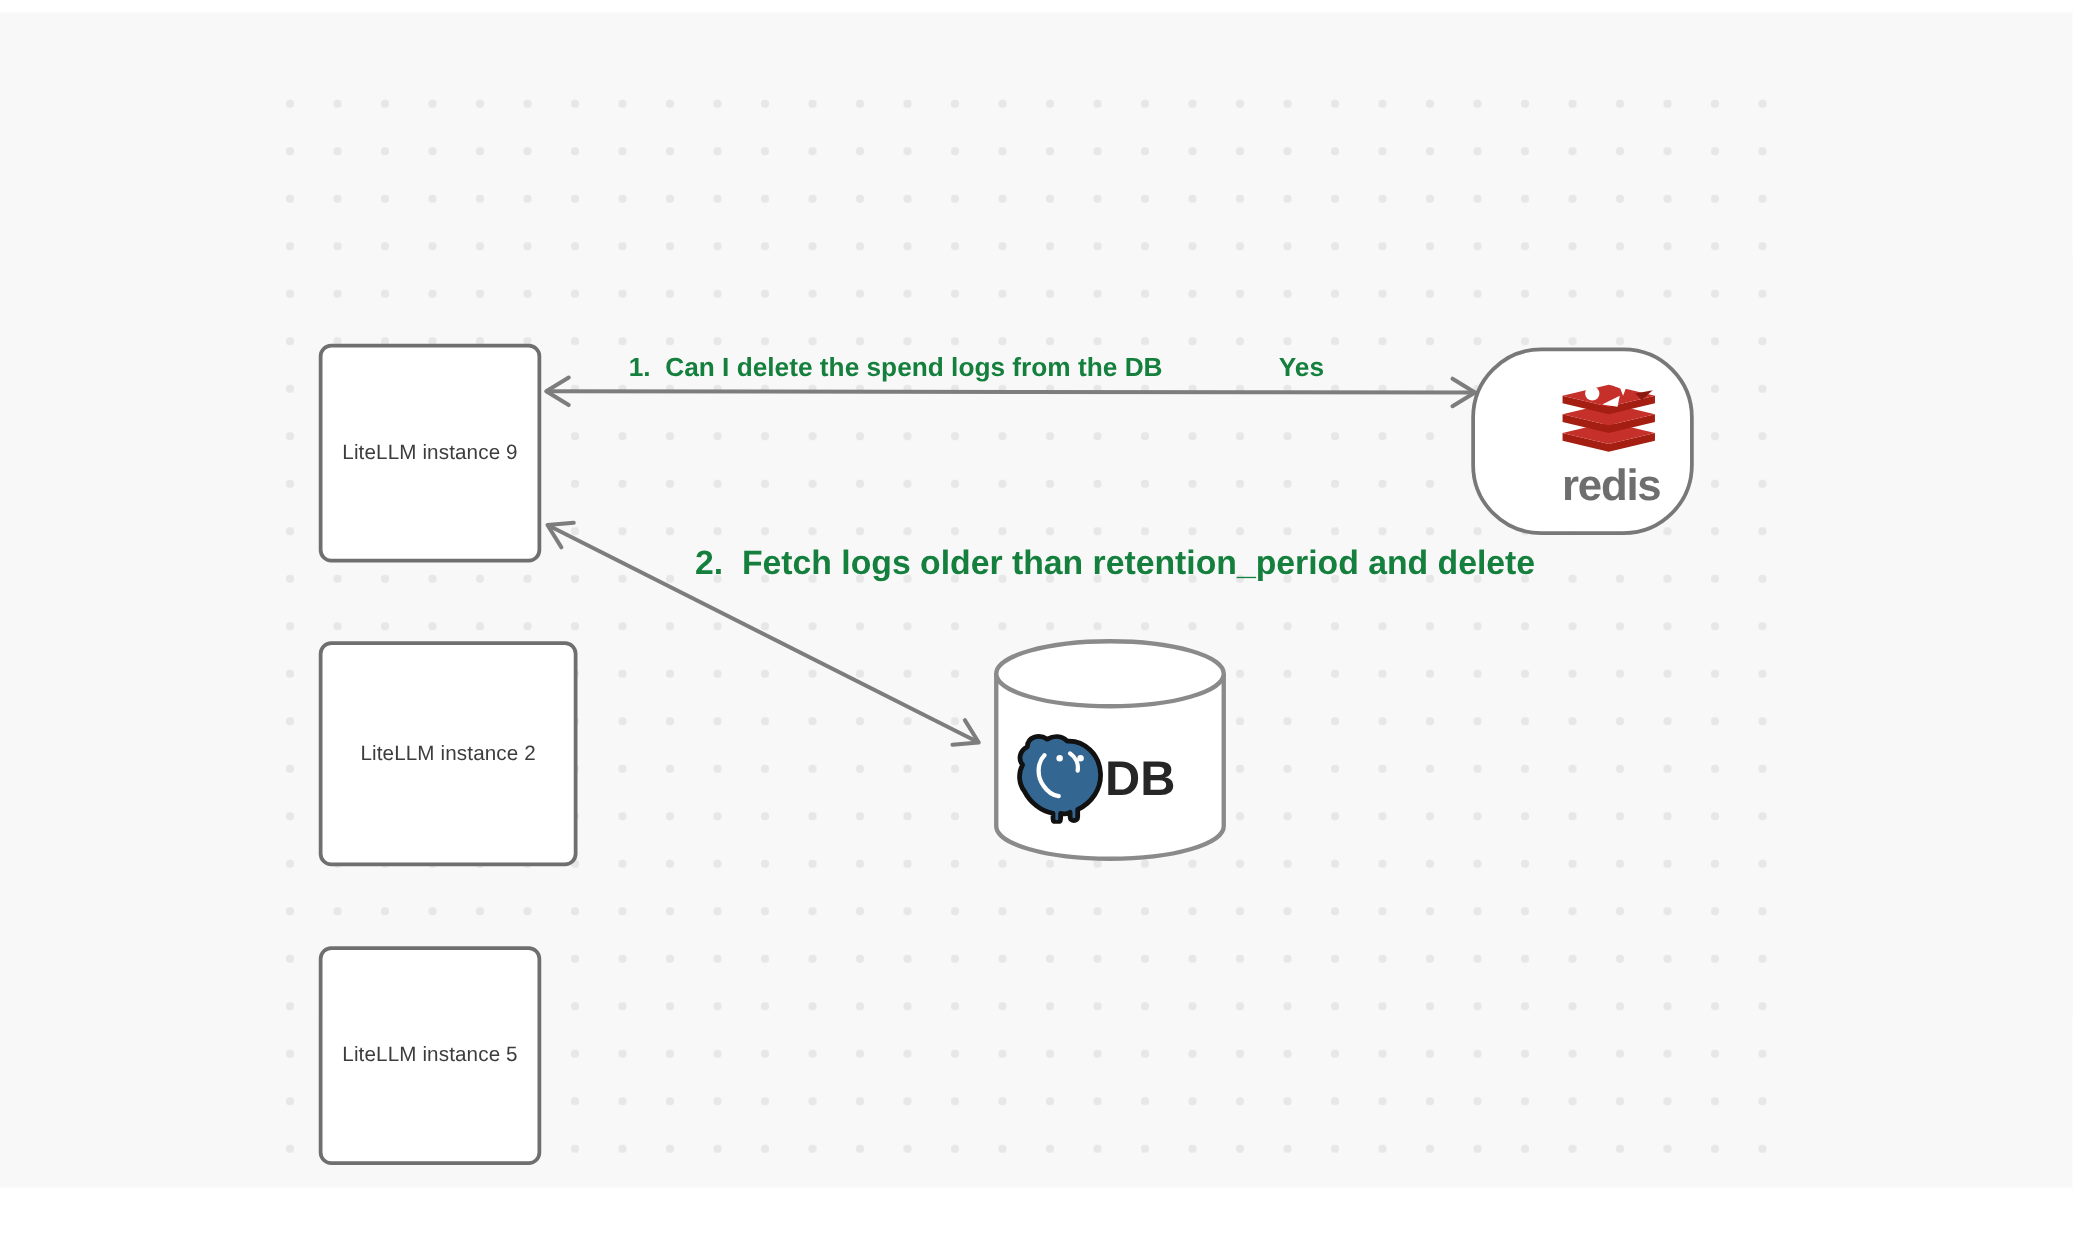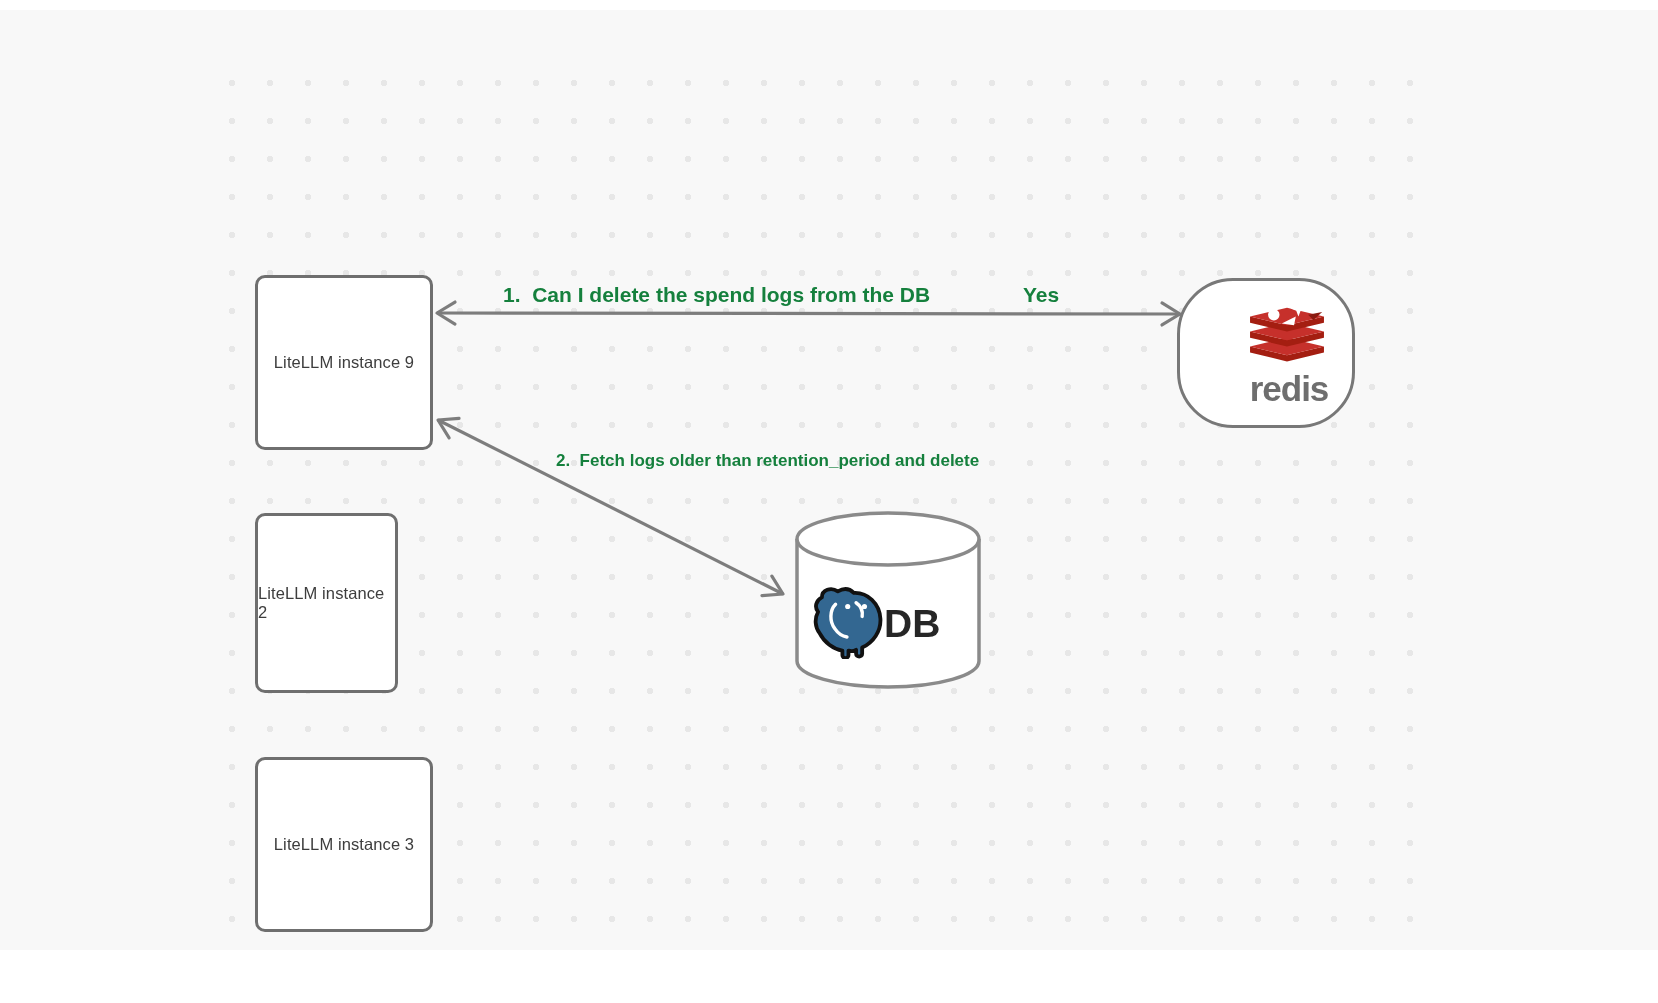--- a/index.html
+++ b/index.html
@@ -41,21 +41,21 @@
     border:3.5px solid #6f6f6f;
     border-radius:10px;
     display:flex;
     align-items:center;
     justify-content:center;
     color:#3d3d3d;
     font-size:16.5px;
     letter-spacing:0.1px;
   }
   #instance-1{left:255px; top:275px; width:178px; height:175px;}
-  #instance-2{left:255px; top:513px; width:143px; height:180px;}
+  #instance-2{left:255px; top:513px; width:207px; height:180px;}
   #instance-3{left:255px; top:757px; width:178px; height:175px;}
   #redis-node{
     position:absolute;
     box-sizing:border-box;
     left:1177px; top:278px;
     width:178px; height:150px;
     background:#ffffff;
     border:3.5px solid #787878;
     border-radius:56px;
   }
@@ -93,21 +93,21 @@
   .edge-label{
     position:absolute;
     font-size:21px;
     font-weight:700;
     color:#15803d;
     white-space:pre;
     line-height:1.15;
   }
   #edge1-label{left:503px; top:283px;}
   #edge1-reply{left:1023px; top:283px;}
-  #edge2-label{left:556px; top:435px; font-size:17px;margin-top:16px;}
+  #edge2-label{left:556px; top:435px; font-size:27px;}
 </style>
 </head>
 <body>
 
 <div id="stage">
 
   <div class="canvas-gray"></div>
   <div class="dot-grid"></div>
 
   <svg class="edges-svg">
@@ -120,21 +120,21 @@
     <line x1="438" y1="420" x2="783" y2="594" stroke="#7d7d7d" stroke-width="3.2" marker-start="url(#ah)" marker-end="url(#ah)"></line>
   </svg>
 
   <div id="instance-1" class="node-box">
     <span>LiteLLM instance 9</span>
   </div>
   <div id="instance-2" class="node-box">
     <span>LiteLLM instance 2</span>
   </div>
   <div id="instance-3" class="node-box">
-    <span>LiteLLM instance 3</span>
+    <span>LiteLLM instance 5</span>
   </div>
 
   <div id="redis-node">
     <svg class="redis-logo" width="88" height="76" viewBox="0 0 100 86">
 
       <path d="M8,56 L8,63 L50,73 L92,63 L92,56 L50,66 Z" fill="#a41e11"></path>
       <path d="M8,56 L50,46 L92,56 L50,66 Z" fill="#c6302b"></path>
 
       <path d="M8,39 L8,46 L50,56 L92,46 L92,39 L50,49 Z" fill="#a41e11"></path>
       <path d="M8,39 L50,29 L92,39 L50,49 Z" fill="#c6302b"></path>

